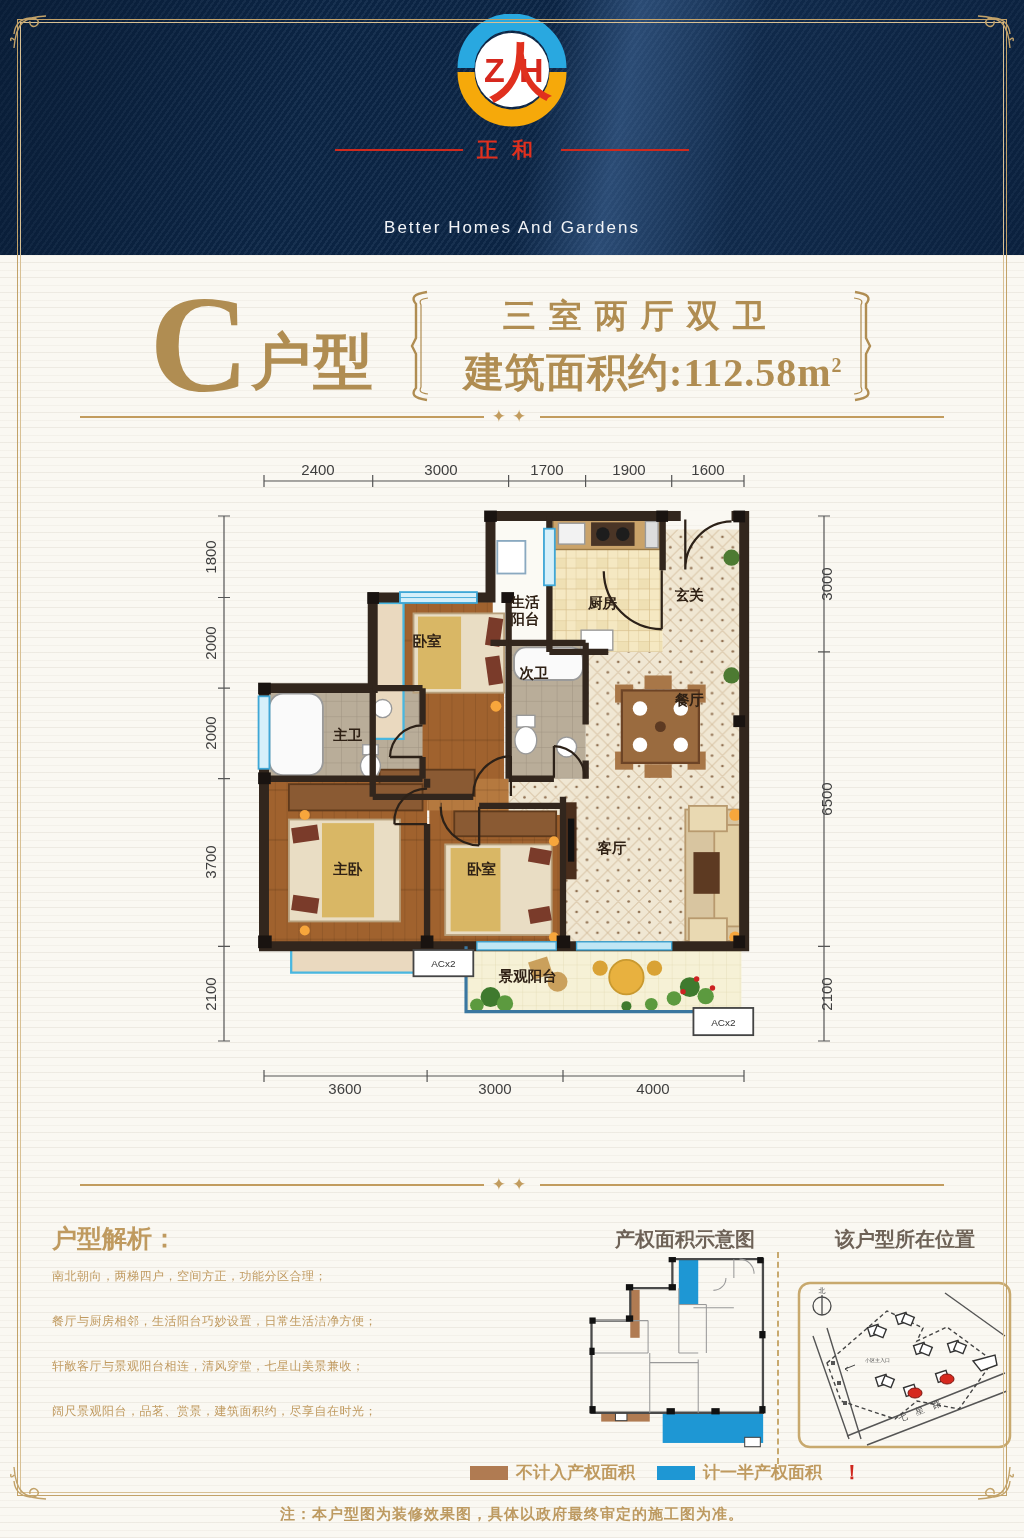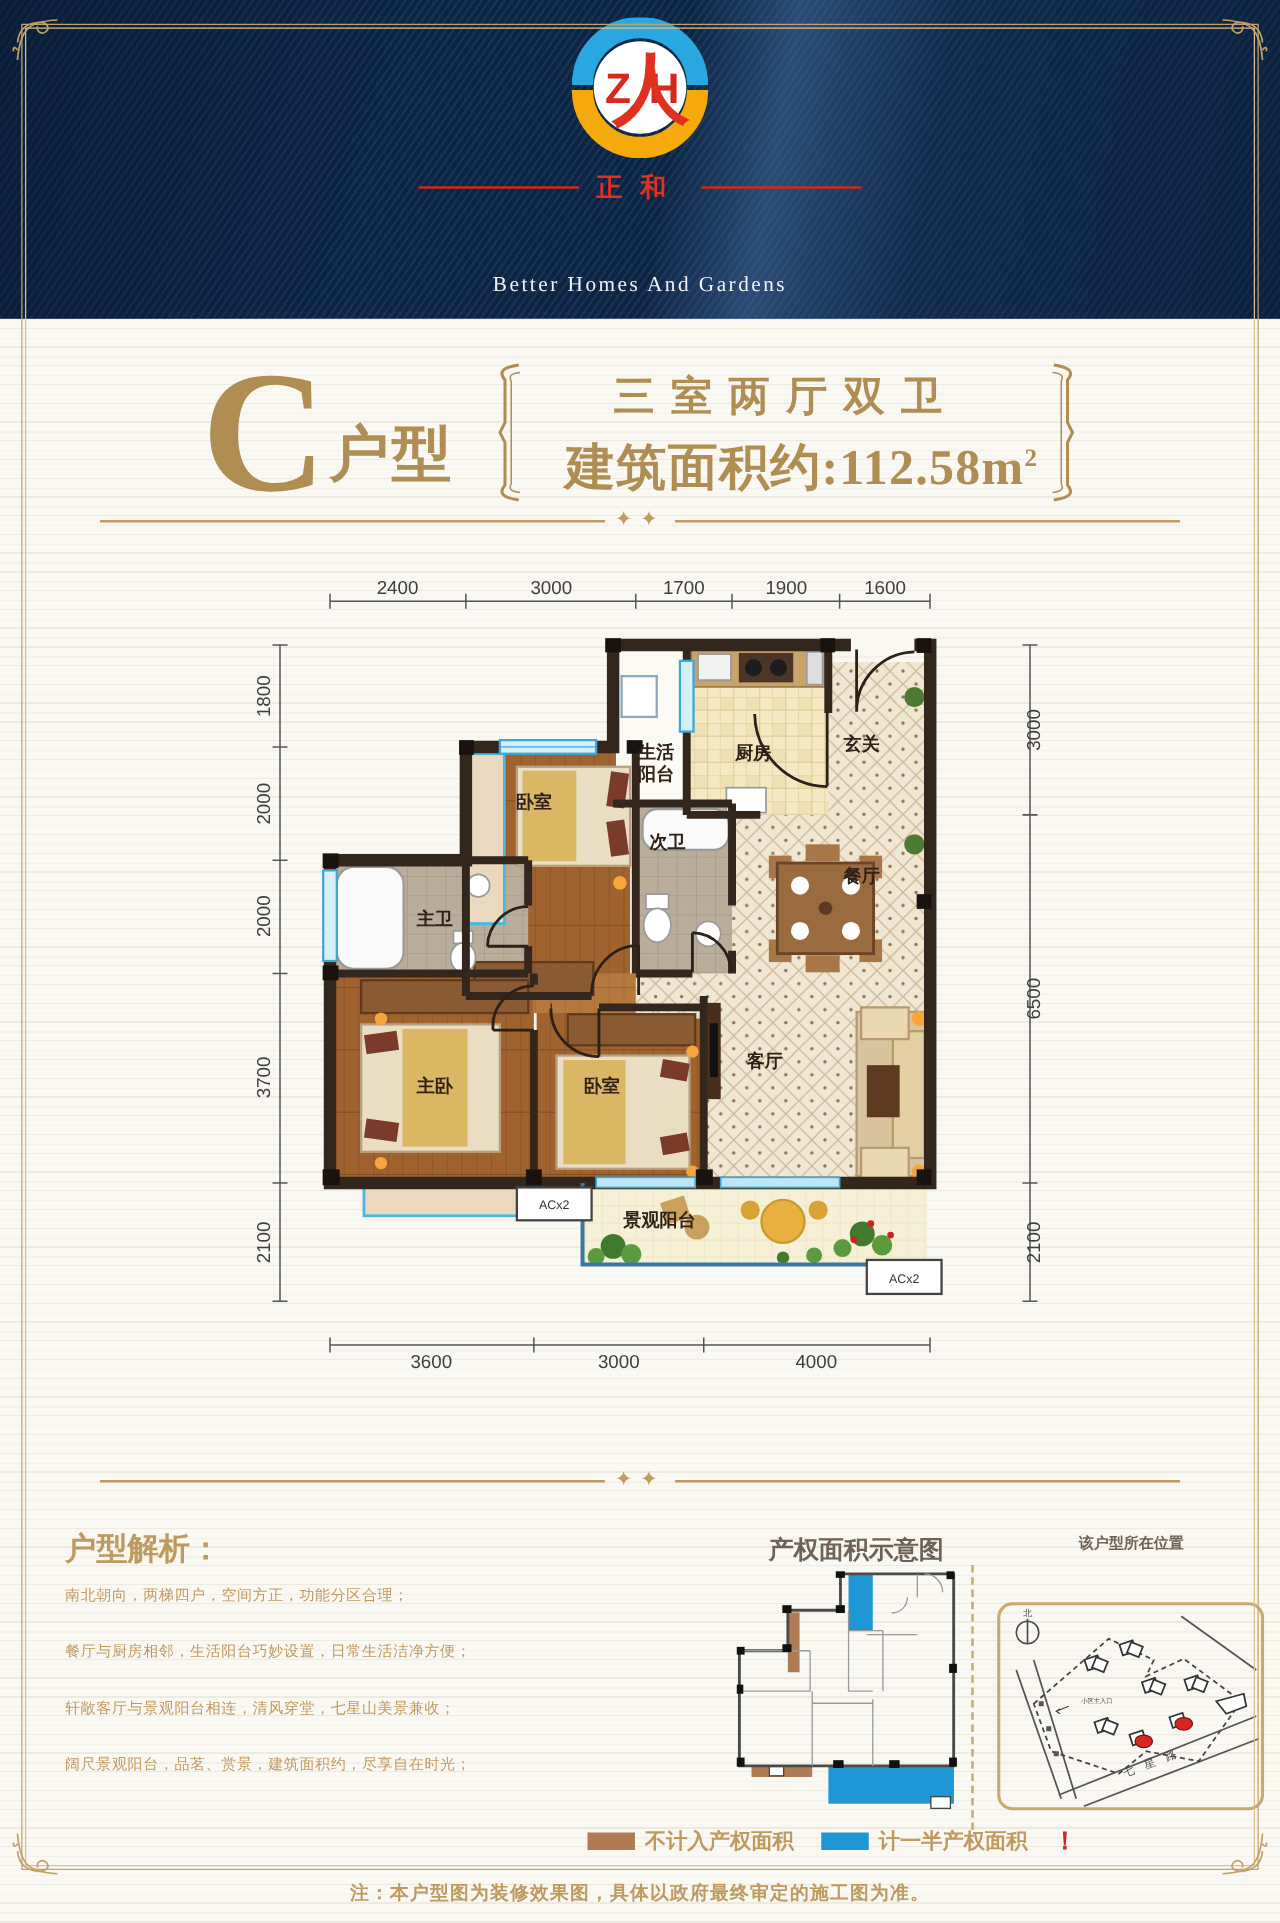--- a/index.html
+++ b/index.html
@@ -24,25 +24,25 @@
       linear-gradient(105deg, rgba(8,24,46,.55) 0%, rgba(8,24,46,0) 30%),
       linear-gradient(100deg, rgba(0,0,0,0) 52%, rgba(74,114,165,.50) 60%, rgba(30,58,96,.25) 72%, rgba(10,28,54,.4) 100%),
       repeating-linear-gradient(125deg, rgba(255,255,255,.05) 0 2px, rgba(0,0,0,.06) 2px 5px),
       #0c2647;}
   .band-inner{position:relative;width:100%;height:100%;text-align:center;color:#fff;}
   .logo{position:absolute;left:452px;top:14px;width:120px;height:116px;}
   .brandrow{position:absolute;left:0;top:136px;width:100%;display:flex;align-items:center;justify-content:center;gap:14px;}
   .brandrow .rline{width:128px;height:2px;background:#cf2a1d;}
   .brand-small{color:#e0301e;font-size:21px;font-weight:bold;letter-spacing:14px;font-family:"Liberation Serif","DejaVu Serif",serif;}
   .brand-main{position:absolute;left:0;top:156px;width:100%;font-size:50px;font-weight:bold;letter-spacing:7px;color:#ffffff;}
-  .brand-sub{position:absolute;left:0;top:218px;width:100%;font-size:17px;letter-spacing:2px;color:#f2f4f7;font-family:Liberation Serif, serif;}
+  .brand-sub{position:absolute;left:0;top:218px;width:100%;font-size:17px;letter-spacing:2px;color:#f2f4f7;}
   
   .titleblock{position:absolute;left:0;top:284px;width:1024px;display:flex;justify-content:center;align-items:center;color:#b08d52;}
   .big-c{font-family:"Liberation Serif","DejaVu Serif",serif;font-size:138px;line-height:100px;font-weight:bold;}
-  .big-hu{font-size:48px;font-weight:bold;margin:34px 6px 0 2px;letter-spacing:2px;}
+  .big-hu{font-size:60px;font-weight:bold;margin:34px 6px 0 2px;letter-spacing:2px;}
   .brk{margin:6px 10px 0 26px;}
   .brk-r{transform:scaleX(-1);margin:6px 0 0 10px;}
   .title-lines{margin-top:4px;text-align:center;}
   .t1{font-size:33px;font-weight:bold;letter-spacing:13px;}
   .t2{font-size:40px;font-weight:bold;font-family:"Liberation Serif","DejaVu Serif",serif;letter-spacing:1px;margin-top:6px;margin-left:25px;}
   .t2 sup{font-size:20px;}
   
   .divider{position:absolute;left:80px;width:864px;height:22px;}
   .divider .ln{position:absolute;top:10px;height:2px;background:#c29c5e;width:404px;}
   .divider .ln.l{left:0;} .divider .ln.r{right:0;}
@@ -53,21 +53,21 @@
   svg text{font-family:"Liberation Sans","DejaVu Sans",sans-serif;}
   .dimtxt{font-size:15px;fill:#3f3f3f;}
   .roomtxt{font-size:32px;font-weight:bold;fill:#2f2115;}
   .actxt{font-size:22px;fill:#333;}
   
   .sec-title{position:absolute;font-size:25px;font-weight:bold;color:#bf9a5f;}
   .analysis-title{left:52px;top:1222px;}
   .analysis-lines{position:absolute;left:52px;top:1268px;width:480px;}
   .analysis-lines div{font-size:12px;color:#c09a60;margin-bottom:28px;letter-spacing:.5px;}
   .mid-title{position:absolute;left:585px;top:1226px;width:200px;text-align:center;font-size:20px;font-weight:bold;color:#6e6257;}
-  .right-title{position:absolute;left:800px;top:1226px;width:210px;text-align:center;font-size:12px;font-weight:bold;color:#6e6257;}
+  .right-title{position:absolute;left:800px;top:1226px;width:210px;text-align:center;font-size:20px;font-weight:bold;color:#6e6257;}
   .vdash{position:absolute;left:777px;top:1252px;height:212px;border-left:2px dashed #c8a96e;}
   .miniplan{position:absolute;left:588px;top:1256px;}
   .sitemap{position:absolute;left:797px;top:1281px;}
   .legend{position:absolute;left:470px;top:1459px;display:flex;align-items:center;gap:8px;}
   .legend .sw{width:38px;height:14px;display:inline-block;}
   .legend .lbl{font-size:17px;color:#bf9a5f;font-weight:bold;}
   .legend .mark{color:#d0281e;font-size:20px;font-weight:bold;margin-left:12px;}
   .note{position:absolute;left:0;top:1505px;width:1024px;text-align:center;font-size:15px;color:#bd9a61;font-weight:bold;letter-spacing:1px;}
 </style>
 </head>

